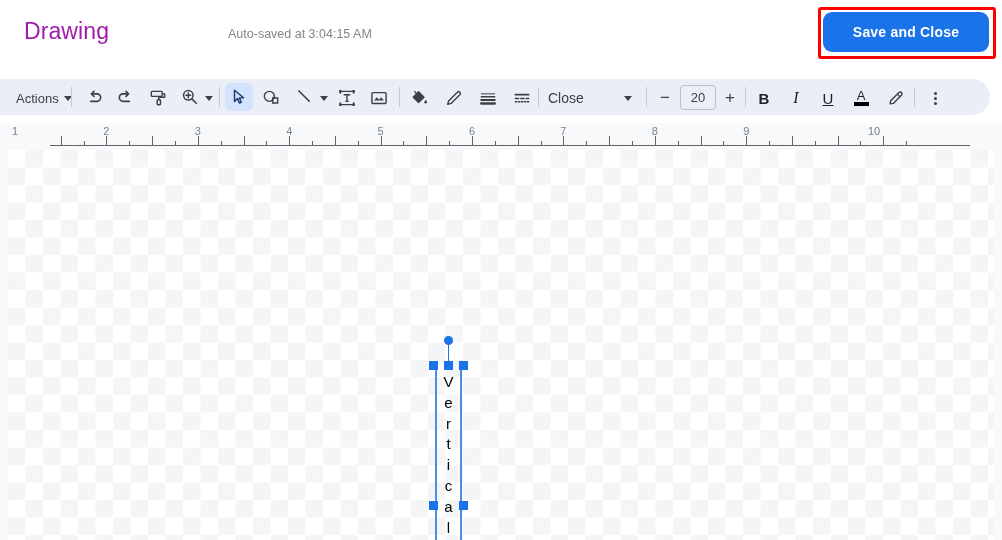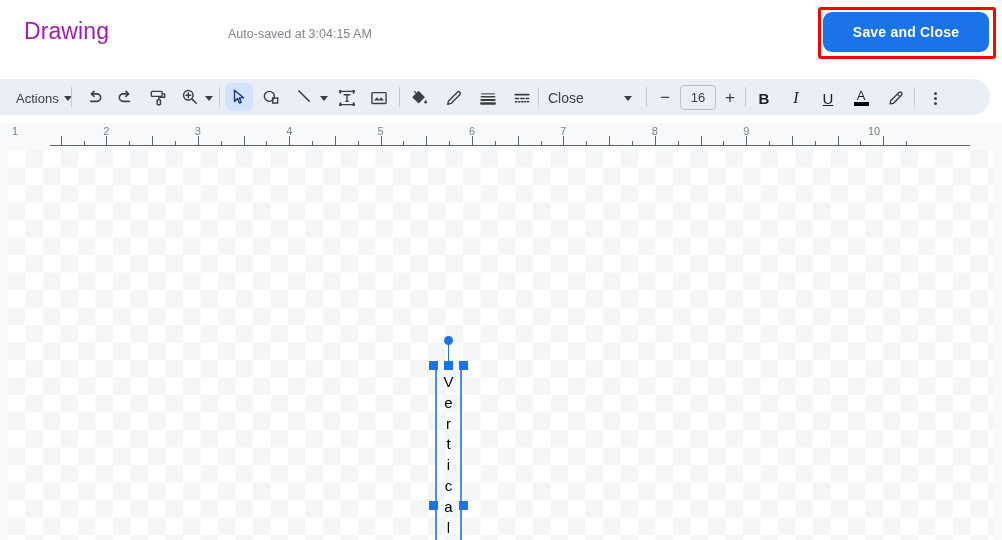--- a/index.html
+++ b/index.html
@@ -416,21 +416,21 @@
   </div>
   <div class="tb-item" id="font-name-caret">
     <span class="tb-caret"></span>
   </div>
 
   <div class="tb-sep" style="left:646px"></div>
 
   <div class="tb-item tb-plusminus" style="left:655px">
     <span>−</span>
   </div>
-  <div id="font-size-box">16</div>
+  <div id="font-size-box">20</div>
   <div class="tb-item tb-plusminus" style="left:720px">
     <span>+</span>
   </div>
 
   <div class="tb-sep" style="left:745px"></div>
 
   <div class="tb-item tb-letter" id="bold-btn" style="left:752px">
     <b>B</b>
   </div>
   <div class="tb-item tb-letter" id="italic-btn" style="left:784px">

